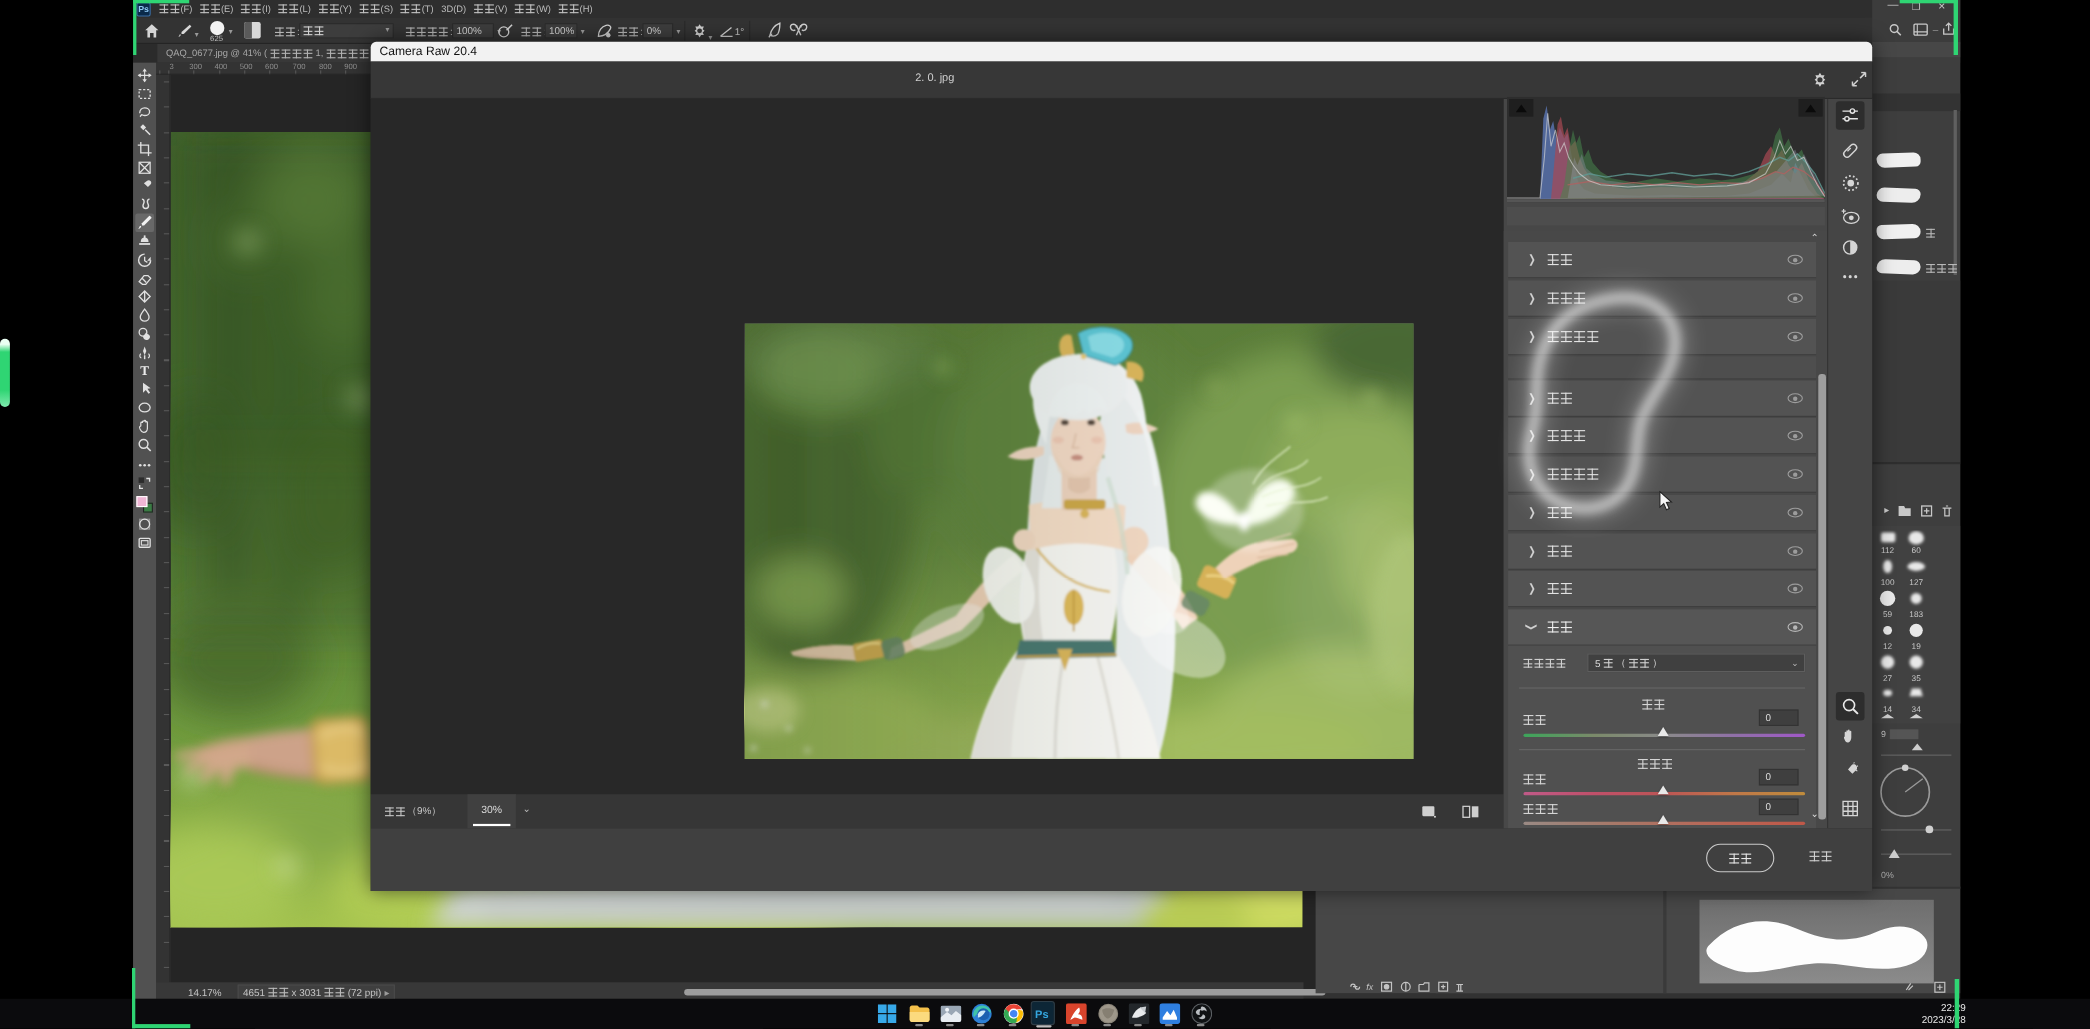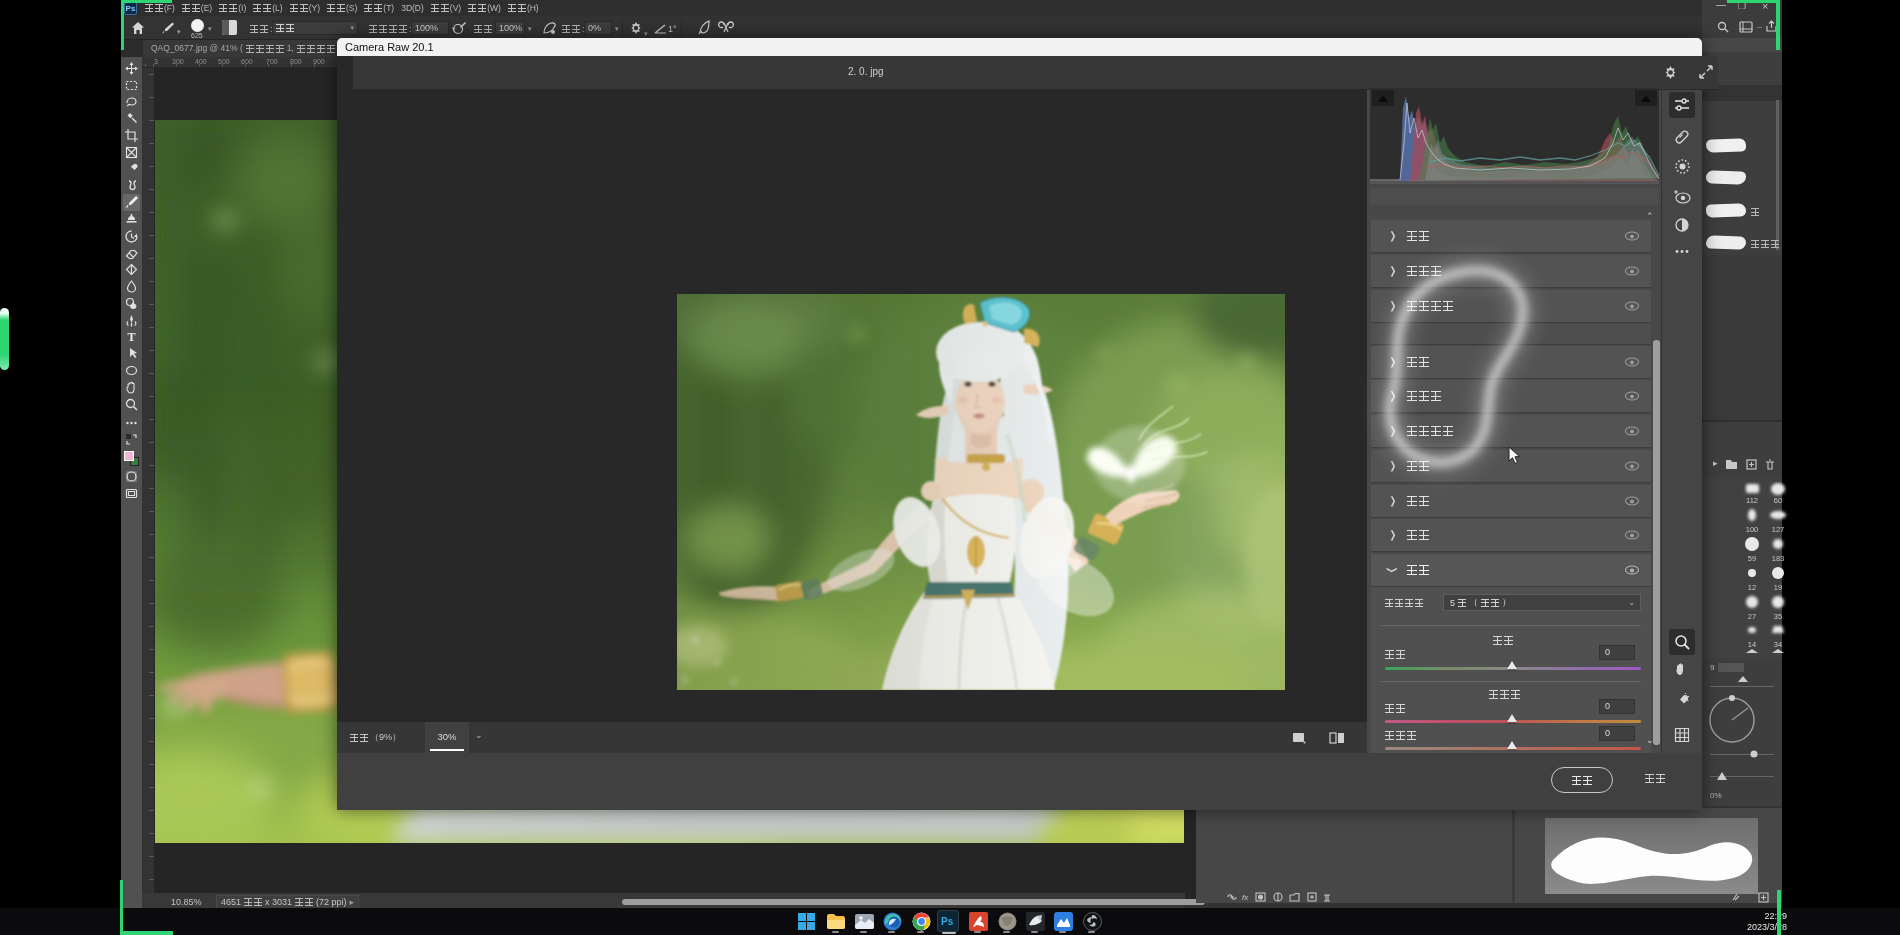--- a/index.html
+++ b/index.html
@@ -25,21 +25,21 @@
 .tool{width:17px;height:16.8px;display:flex;align-items:center;justify-content:center;flex:none}
 .tool svg{display:block}
 .tool.active{background:#686868;border-radius:2px}
 #vruler{position:absolute;left:21px;top:68px;width:13px;height:825px;background:#333;border-right:1px solid #262626;}
 #hruler{position:absolute;left:21px;top:57px;width:1043px;height:11px;background:#333;border-bottom:1px solid #262626;font-size:7px;color:#8e8e8e}
 #canvas{position:absolute;left:34px;top:68px;width:1150px;height:835px;background:#252525;}
 #docphoto{position:absolute;left:0;top:52px;width:1029px;height:723px;}
 #statusrow{position:absolute;left:21px;top:893px;width:1043px;height:15px;background:#383838;color:#c4c4c4;font-size:9px;}
 #acr{position:absolute;left:337px;top:38px;width:1365px;height:772px;background:#282828;border-radius:6px 6px 0 0;box-shadow:0 0 18px rgba(0,0,0,.55);}
 #acrtitle{position:absolute;left:0;top:0;width:100%;height:18px;background:#f2f2f2;border-radius:5px 5px 0 0;color:#111;font-size:11px;line-height:18px;padding-left:8px;}
-#acrhead{position:absolute;left:16px;top:18px;width:100%;height:34px;background:#373737;color:#d2d2d2;font-size:10px;border-bottom:1px solid #2a2a2a}
+#acrhead{position:absolute;left:0;top:18px;width:100%;height:34px;background:#373737;color:#d2d2d2;font-size:10px;border-bottom:1px solid #2a2a2a}
 #acrpreview{position:absolute;left:0;top:52px;width:1030px;height:632px;background:#282828;}
 #acrphoto{position:absolute;left:340px;top:204px;width:608px;height:396px;background:#555;}
 #zoombar{position:absolute;left:0;top:684px;width:1030px;height:31px;background:#363636;color:#c9c9c9;font-size:10px}
 #acrfoot{position:absolute;left:0;top:715px;width:100%;height:57px;background:#404040;}
 #acrpanel{position:absolute;left:1030px;top:52px;width:294px;height:663px;background:#474747;}
 .prow{position:absolute;left:4px;width:280px;height:33px;background:#535353;border-bottom:1px solid #3c3c3c;color:#e3e3e3;display:flex;align-items:center}
 .prow .chev{color:#d0d0d0;font-size:9px;margin:0 10px 0 18px;transform:scale(.9,1.15)}
 .eye{position:absolute;right:12px;top:50%;transform:translateY(-50%);width:14px;height:9px;border:1px solid #b5b5b5;border-radius:50%;opacity:.75}
 .eye:after{content:"";position:absolute;left:50%;top:50%;width:4px;height:4px;border-radius:50%;background:#b5b5b5;transform:translate(-50%,-50%)}
 #acrtools{position:absolute;left:1324px;top:52px;width:41px;height:663px;background:#454545;border-left:1px solid #333;}
@@ -406,21 +406,21 @@
         <span class="abs" style="left:30px;top:1px">300</span>
         <span class="abs" style="left:53px;top:1px">400</span>
         <span class="abs" style="left:76px;top:1px">500</span>
         <span class="abs" style="left:99px;top:1px">600</span>
         <span class="abs" style="left:124px;top:1px">700</span>
         <span class="abs" style="left:148px;top:1px">800</span>
         <span class="abs" style="left:171px;top:1px">900</span>
   </div>
   <div id="vruler" style="background:#333 repeating-linear-gradient(180deg,#5a5a5a 0 1px,transparent 1px 23px);background-position:7px 6px;background-size:5px 100%;background-repeat:repeat-y"></div>
   <div id="statusrow">
-    <span style="position:absolute;left:29px;top:4px">10.85%</span>
+    <span style="position:absolute;left:29px;top:4px">14.17%</span>
     <span style="position:absolute;left:74px;top:2px;background:#3f3f3f;border:1px solid #4a4a4a;padding:1px 4px;display:inline-flex;align-items:center;gap:3px;font-size:9px">4651 <span class="cjk s8" style="--c:#bababa">
             <i></i>
             <i></i>
           </span> x 3031 <span class="cjk s8" style="--c:#bababa">
             <i></i>
             <i></i>
           </span> (72 ppi) <span style="color:#9a9a9a">▸</span></span>
     <div style="position:absolute;left:480px;top:6px;width:583px;height:6px;background:#9d9d9d;border-radius:3px"></div>
   </div>
   <div id="rightpanels">
@@ -463,21 +463,21 @@
           <path d="M1 3 1 10 12 10 12 3 7 3 6 1 1 1Z" fill="#c8c8c8"></path>
         </svg>
     <svg class="abs" style="left:1625px;top:459px" width="11" height="11" viewBox="0 0 11 11">
           <rect x="1" y="1" width="9" height="9" fill="none" stroke="#c8c8c8" stroke-width="1.2"></rect>
           <path d="M5.5 3 5.5 8M3 5.5 8 5.5" stroke="#c8c8c8" stroke-width="1.2"></path>
         </svg>
     <svg class="abs" style="left:1644px;top:459px" width="10" height="11" viewBox="0 0 10 11">
           <path d="M1 3 9 3M3 3 3 10 7 10 7 3M4 1 6 1" fill="none" stroke="#c8c8c8" stroke-width="1.1"></path>
         </svg>
     <div class="abs" style="left:1581px;top:478px;width:80px;height:180px;background:#414141"></div>
-    <div id="bgrid" class="abs" style="left:1621px;top:482px;width:70px;height:176px">
+    <div id="bgrid" class="abs" style="left:1585px;top:482px;width:70px;height:176px">
       <svg width="70" height="176" viewBox="0 0 70 176">
         <defs>
               <filter id="bb" x="-60%" y="-60%" width="220%" height="220%">
                 <feGaussianBlur stdDeviation="1.6"></feGaussianBlur>
               </filter>
             </defs>
         <g fill="#e8e8e8">
         <rect x="4" y="2" width="13" height="9" rx="2" filter="url(#bb)"></rect>
               <ellipse cx="36" cy="7" rx="7" ry="6" filter="url(#bb)"></ellipse>
         <ellipse cx="10" cy="33" rx="4" ry="6" filter="url(#bb)"></ellipse>
@@ -549,21 +549,21 @@
       <g stroke="#c4c4c4" stroke-width="1.1" fill="none">
             <path d="M2 8 6 2M4 8 8 4"></path>
             <rect x="28" y="1" width="9" height="9"></rect>
             <path d="M32.5 3 32.5 8M30 5.5 35 5.5"></path>
           </g>
     </svg>
   </div>
 </div>
 
 <div id="acr">
-  <div id="acrtitle">Camera Raw 20.1</div>
+  <div id="acrtitle">Camera Raw 20.4</div>
   <div id="acrhead">
     <span class="abs" style="left:495px;top:10px;font-size:10px;color:#cfcfcf">2. 0. jpg</span>
     <svg class="abs" style="left:1310px;top:9px" width="15" height="15" viewBox="0 0 14 14">
           <path d="M7 1 8.3 3.2 10.9 3.2 9.8 5.5 11.5 7 9.8 8.5 10.9 10.8 8.3 10.8 7 13 5.7 10.8 3.1 10.8 4.2 8.5 2.5 7 4.2 5.5 3.1 3.2 5.7 3.2Z" fill="#d0d0d0"></path>
           <circle cx="7" cy="7" r="2.2" fill="#373737"></circle>
         </svg>
     <svg class="abs" style="left:1346px;top:9px" width="14" height="14" viewBox="0 0 14 14">
           <path d="M1 13 6 8M8 6 13 1M1 13 1 9M1 13 5 13M13 1 9 1M13 1 13 5" stroke="#d0d0d0" stroke-width="1.4" fill="none"></path>
         </svg>
   </div>

